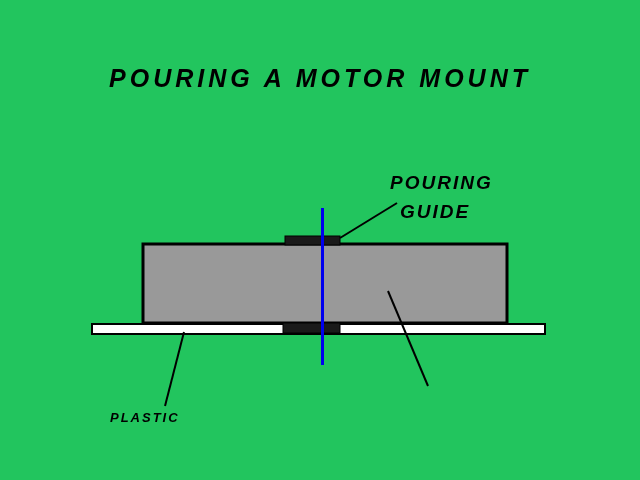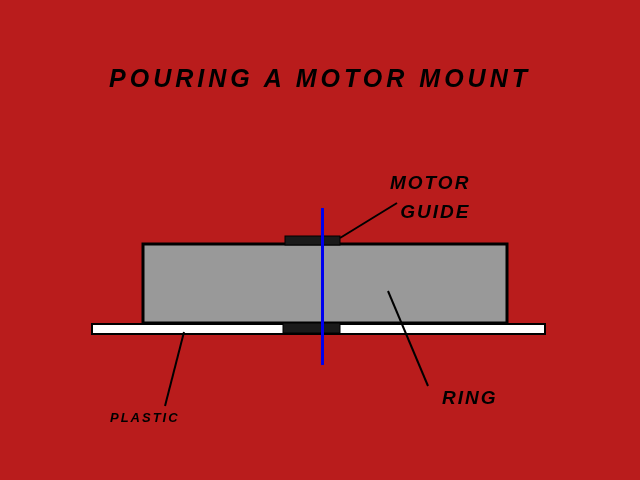--- a/index.html
+++ b/index.html
@@ -4,21 +4,21 @@
 <style>
   html, body {
     margin: 0;
     padding: 0;
     background: #ffffff;
   }
   .canvas {
     position: relative;
     width: 640px;
     height: 480px;
-    background: #b91c1c;
+    background: #22c55e;
     overflow: hidden;
     font-family: "Liberation Sans", sans-serif;
     color: #000000;
   }
   .title {
     position: absolute;
     top: 64px;
     left: 0;
     width: 640px;
     text-align: center;
@@ -39,21 +39,21 @@
     position: absolute;
     font-style: italic;
     font-weight: bold;
     font-size: 19px;
     letter-spacing: 2px;
     color: #000000;
     white-space: nowrap;
     line-height: 29px;
   }
   .label-center-guide { left: 390px; top: 168px; }
-  .label-center-guide .line2 { padding-left: 10px; text-align: right; }
+  .label-center-guide .line2 { padding-left: 10px; }
   .label-plastic { left: 110px; top: 403px; font-size: 13px; }
   .label-outer-ring { left: 430px; top: 383px; }
   .label-outer-ring .line2 { padding-left: 12px; }
 </style>
 </head>
 <body>
 
 <div class="canvas">
 
   <div class="title">POURING A MOTOR MOUNT</div>
@@ -71,23 +71,22 @@
     <rect x="321" y="208" width="3" height="157" fill="#0000EE"></rect>
 
     <line x1="397" y1="203" x2="340" y2="238" stroke-width="2" stroke="#000000"></line>
 
     <line x1="184" y1="332" x2="165" y2="406" stroke-width="2" stroke="#000000"></line>
 
     <line x1="388" y1="291" x2="428" y2="386" stroke-width="2" stroke="#000000"></line>
   </svg>
 
   <div class="label label-center-guide">
-    <div class="line1">MOTOR</div>
+    <div class="line1">POURING</div>
     <div class="line2">GUIDE</div>
   </div>
 
   <div class="label label-plastic">PLASTIC</div>
 
   <div class="label label-outer-ring">
-    <div class="line2">RING</div>
   </div>
 
 </div>
 
 </body></html>

